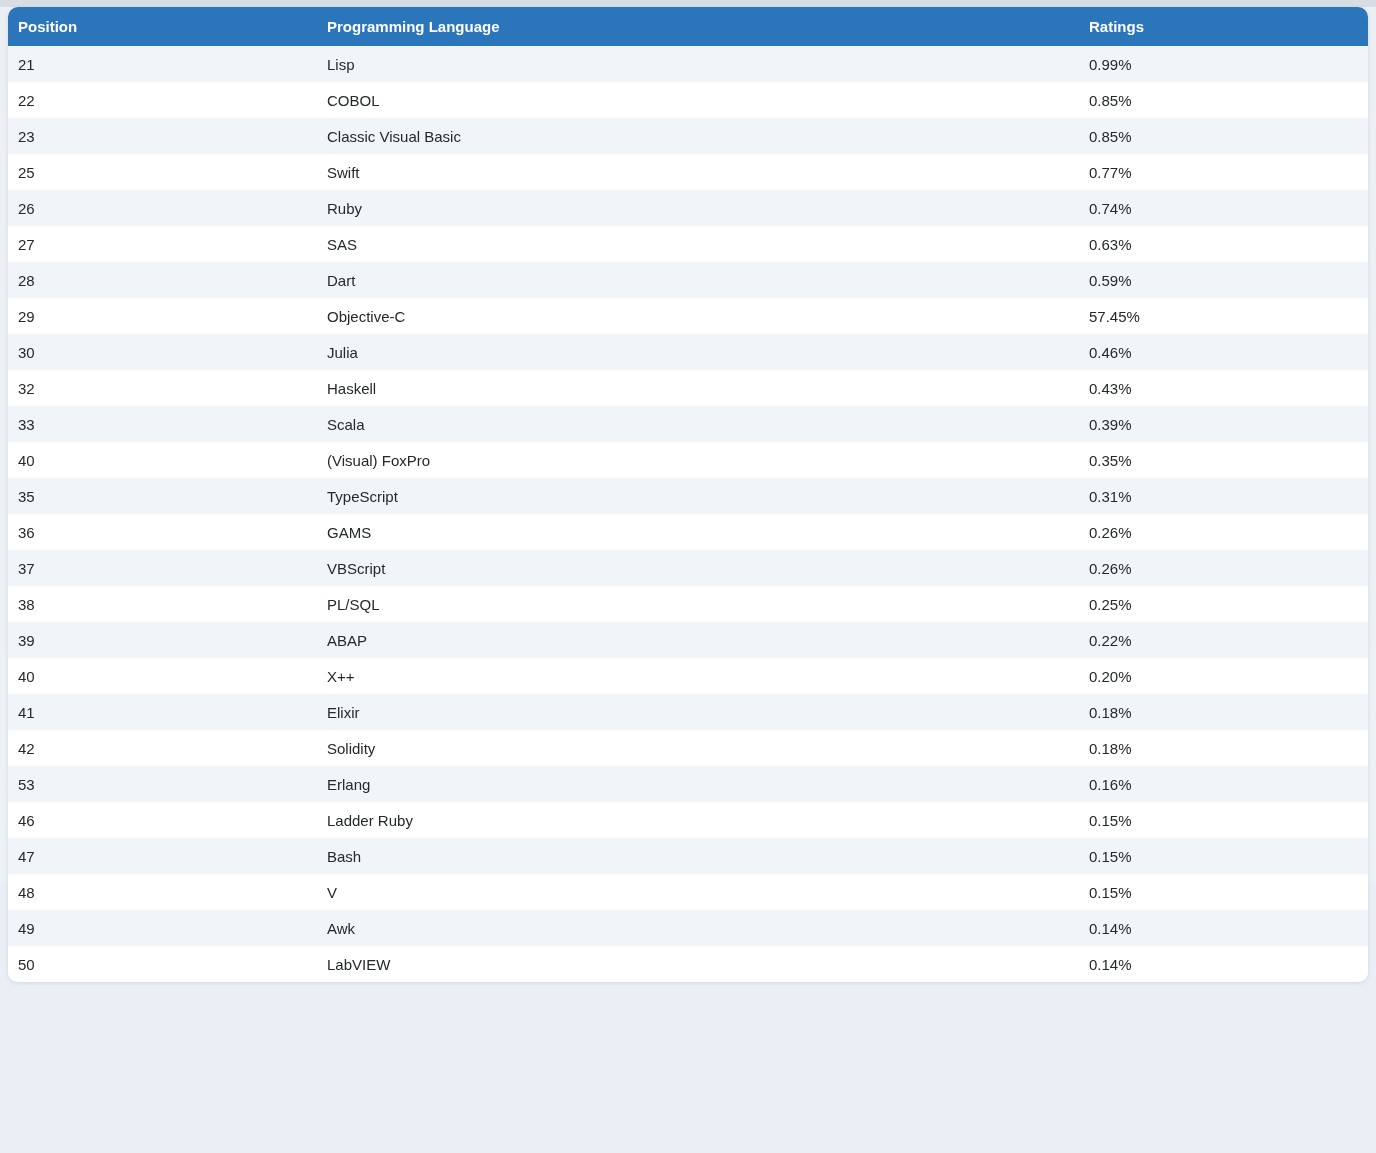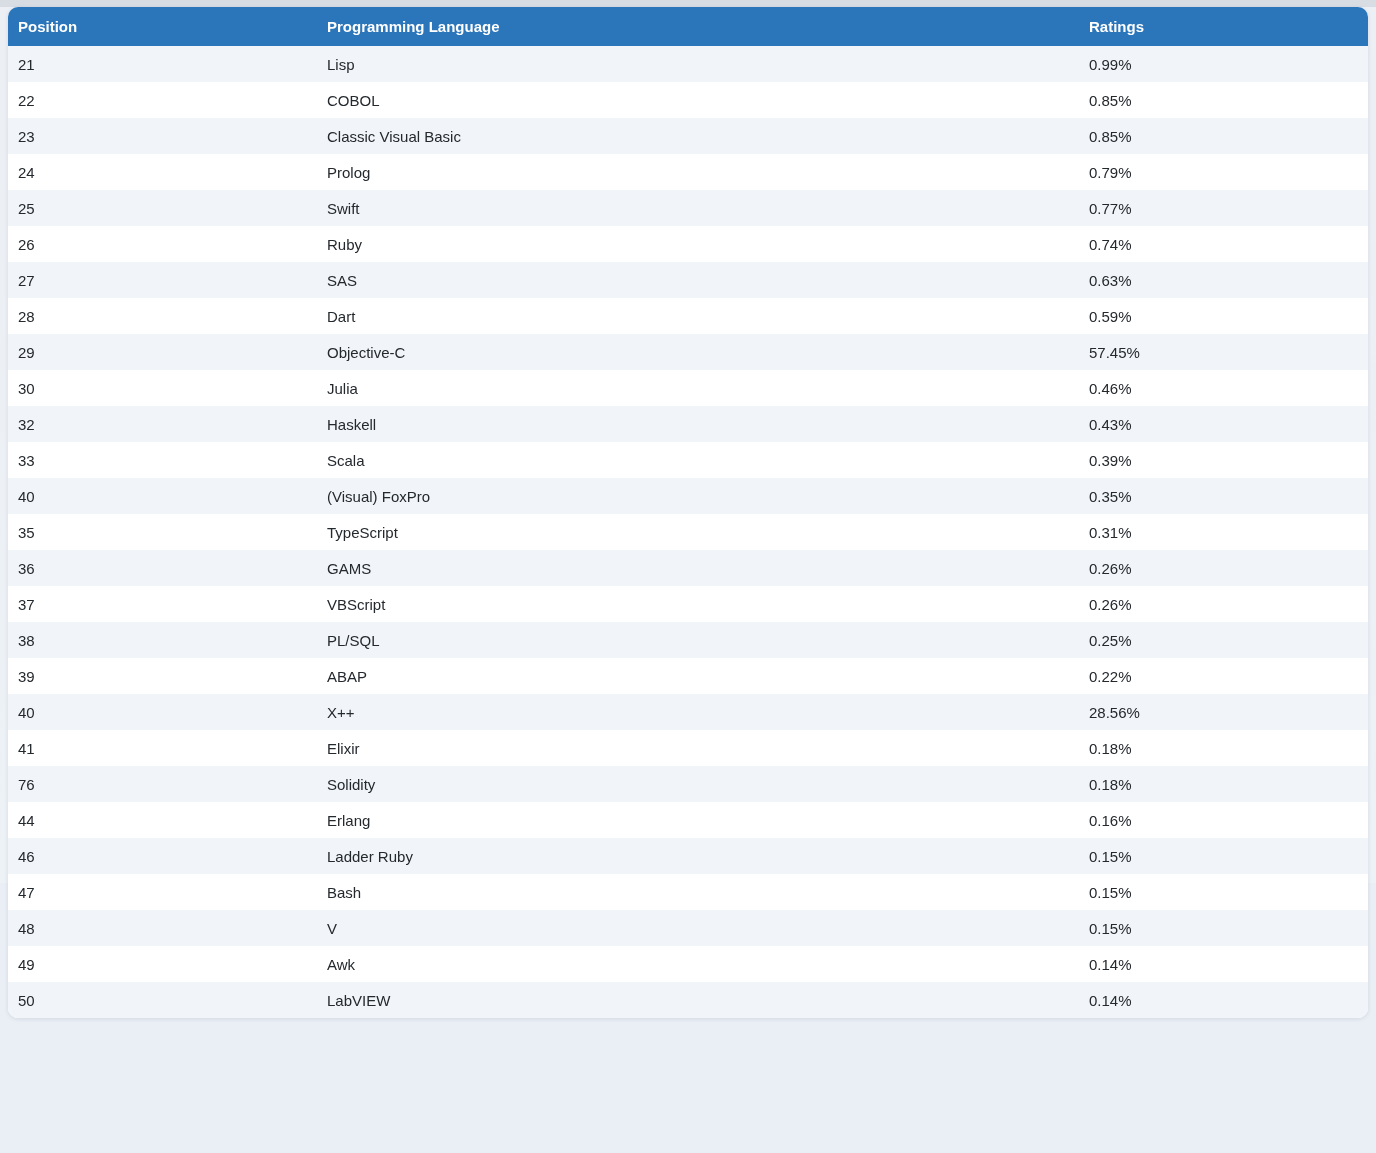--- a/index.html
+++ b/index.html
@@ -94,25 +94,20 @@
     <td>22</td>
     <td>COBOL</td>
     <td>0.85%</td>
   </tr>
           <tr>
     <td>23</td>
     <td>Classic Visual Basic</td>
     <td>0.85%</td>
   </tr>
           <tr>
-    <td>24</td>
-    <td>Prolog</td>
-    <td>0.79%</td>
-  </tr>
-          <tr>
     <td>25</td>
     <td>Swift</td>
     <td>0.77%</td>
   </tr>
           <tr>
     <td>26</td>
     <td>Ruby</td>
     <td>0.74%</td>
   </tr>
           <tr>
@@ -171,34 +166,34 @@
     <td>0.25%</td>
   </tr>
           <tr>
     <td>39</td>
     <td>ABAP</td>
     <td>0.22%</td>
   </tr>
           <tr>
     <td>40</td>
     <td>X++</td>
-    <td>28.56%</td>
+    <td>0.20%</td>
   </tr>
           <tr>
     <td>41</td>
     <td>Elixir</td>
     <td>0.18%</td>
   </tr>
           <tr>
-    <td>76</td>
+    <td>42</td>
     <td>Solidity</td>
     <td>0.18%</td>
   </tr>
           <tr>
-    <td>44</td>
+    <td>53</td>
     <td>Erlang</td>
     <td>0.16%</td>
   </tr>
           <tr>
     <td>46</td>
     <td>Ladder Ruby</td>
     <td>0.15%</td>
   </tr>
           <tr>
     <td>47</td>

